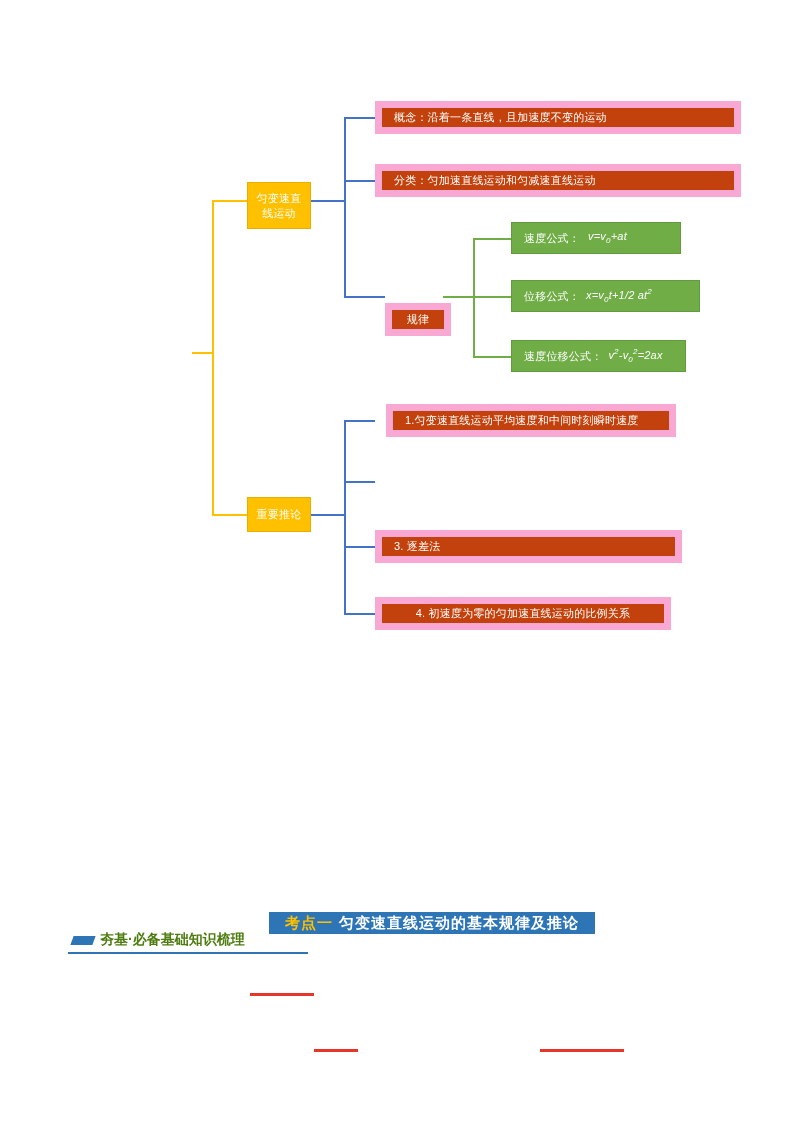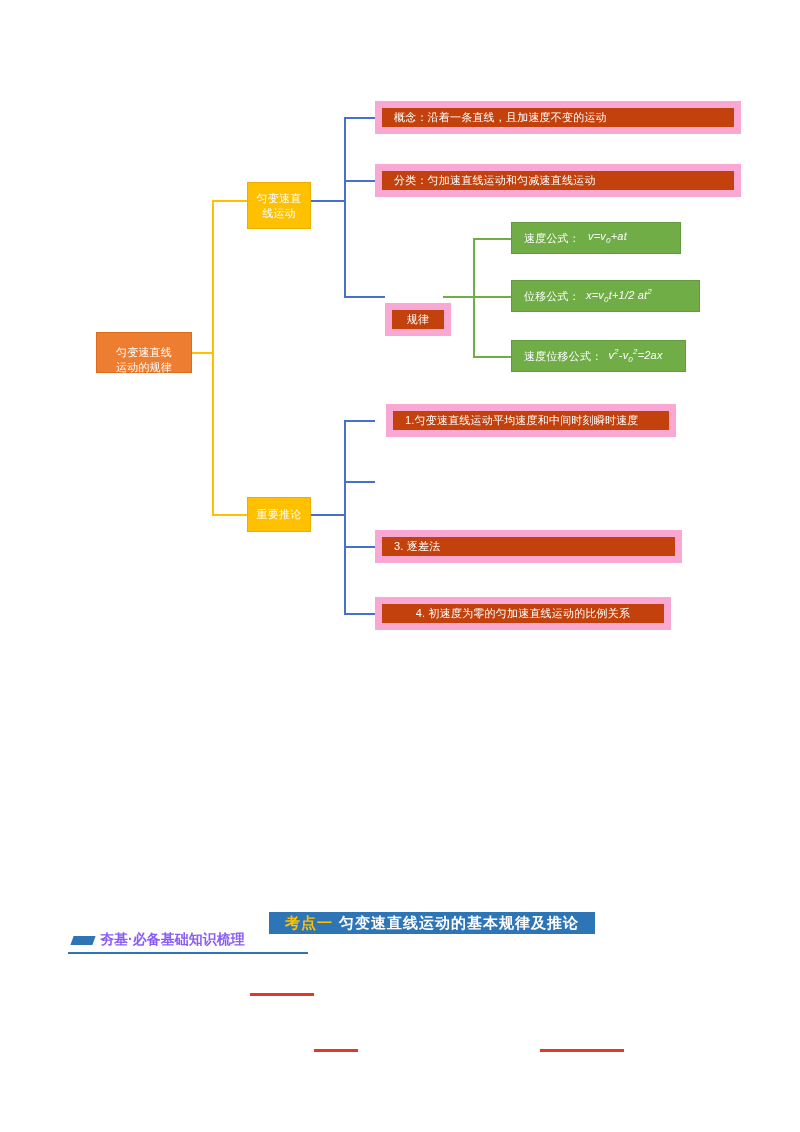--- a/index.html
+++ b/index.html
@@ -42,21 +42,21 @@
     position:absolute;
     display:flex;align-items:center;justify-content:center;
     color:#ffffff;font-weight:bold;font-size:15px;letter-spacing:1px;
     background:#2e75b6;
     margin-left:32px;
   }
   .bottom-title .glow{color:#ffc000;}
   .sec-head{
     position:absolute;
     display:flex;align-items:center;
-    font-size:14px;font-weight:bold;color:#8b5cf6;
+    font-size:14px;font-weight:bold;color:#4d7c0f;
     border-bottom:2px solid #2e75b6;
     box-sizing:border-box;
     padding-left:4px;
   }
   .sec-head .marker{
     display:inline-block;width:22px;height:9px;background:#2e75b6;
     margin-right:6px;transform:skewX(-20deg);
   }
   .redline{position:absolute;height:3px;background:#e8352a;}
 </style>
@@ -82,25 +82,20 @@
   <div class="ln h c-green" style="left:473px;top:296px;width:38px;"></div>
   <div class="ln h c-green" style="left:473px;top:356px;width:38px;"></div>
 
   <div class="ln h c-blue" style="left:311px;top:514px;width:33px;"></div>
   <div class="ln v c-blue" style="left:344px;top:420px;height:194px;"></div>
   <div class="ln h c-blue" style="left:344px;top:420px;width:31px;"></div>
   <div class="ln h c-blue" style="left:344px;top:481px;width:31px;"></div>
   <div class="ln h c-blue" style="left:344px;top:546px;width:31px;"></div>
   <div class="ln h c-blue" style="left:344px;top:613px;width:31px;"></div>
 
-  <div class="node orange center" style="left:96px;top:332px;width:96px;height:41px;">
-    <span style="white-space:pre-line;">
-      <span>匀变速直线</span><br><span>运动的规律</span>
-    </span>
-  </div>
 
   <div class="node gold center" style="left:247px;top:182px;width:64px;height:47px;">
     <span>
       <span>匀变速直</span><br><span>线运动</span>
     </span>
   </div>
 
   <div class="node gold center" style="left:247px;top:497px;width:64px;height:35px;">
     <span>重要推论</span>
   </div>

